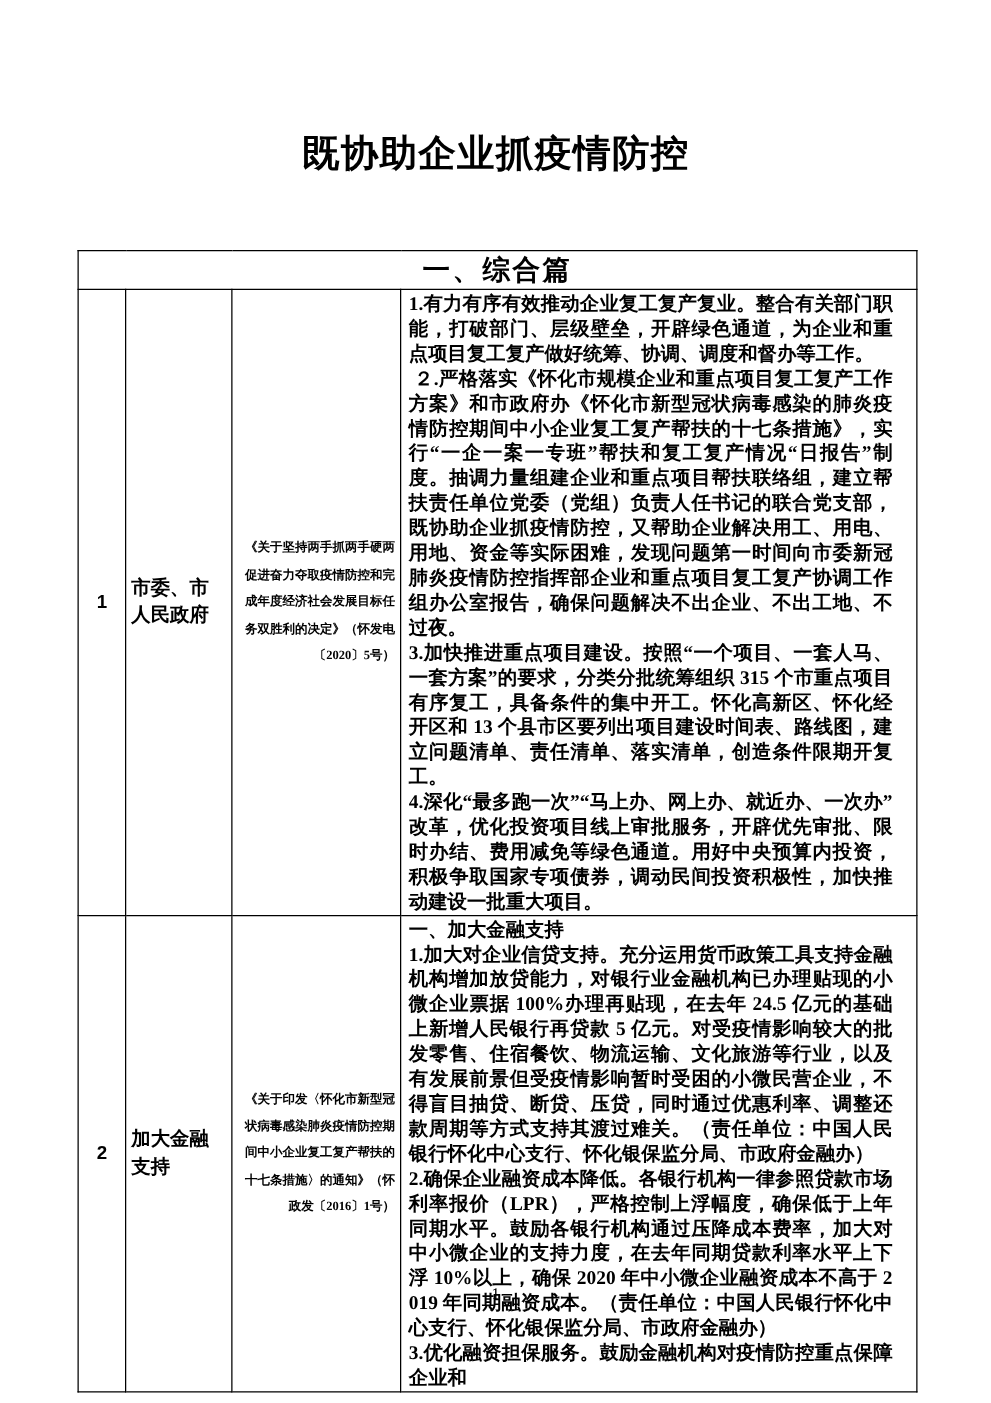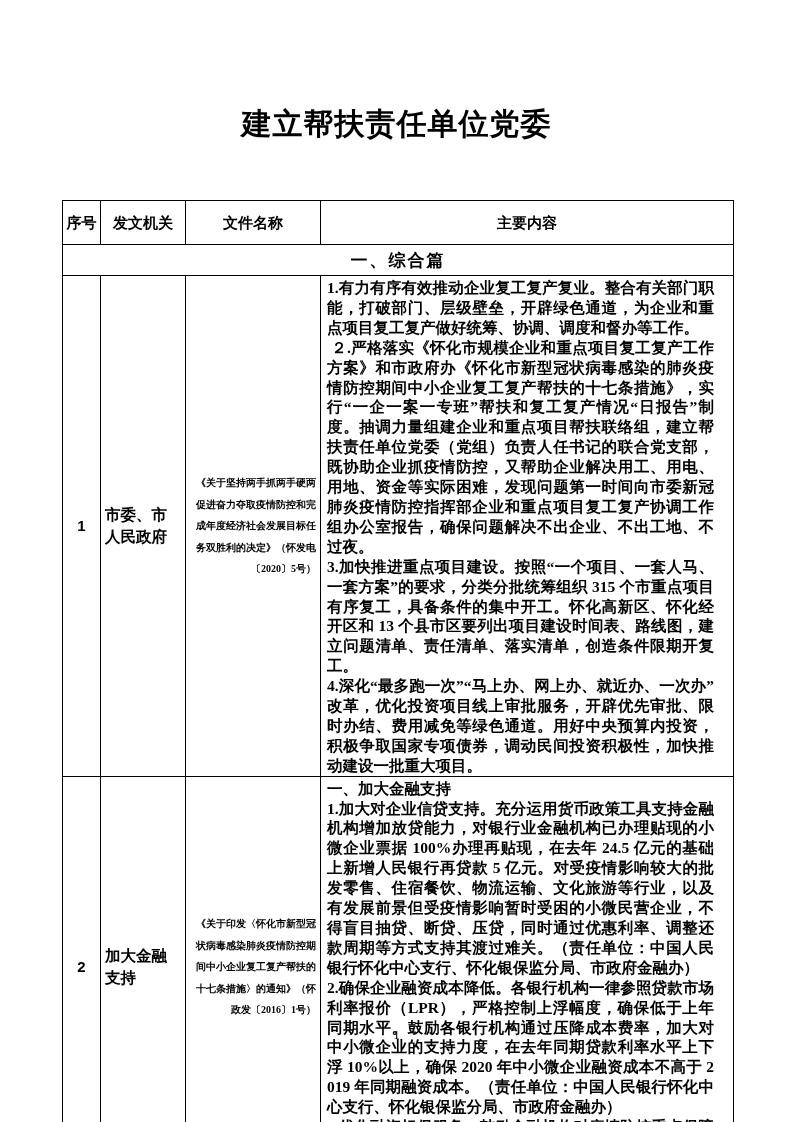--- a/index.html
+++ b/index.html
@@ -53,21 +53,21 @@
   .header-row th {
     height: 43px;
     font-size: 15px;
     line-height: 19px;
     text-align: center;
     font-family: "Liberation Sans", sans-serif;
   }
   .section-row td {
     height: 30px;
     text-align: center;
-    font-size: 17px;
+    font-size: 22px;
     font-family: "Liberation Sans", sans-serif;
     letter-spacing: 2px;
   }
   .row-1 { height: 429px; }
   .row-2 { height: 321px; }
   td.no-cell {
     text-align: center;
     font-size: 15px;
     font-family: "Liberation Sans", sans-serif;
   }
@@ -100,36 +100,30 @@
     text-align: center;
     font-size: 13px;
     font-family: "Liberation Serif", serif;
   }
 </style>
 </head>
 <body>
 
 <div class="page">
 
-  <h1 class="doc-title">建立帮扶责任单位党委</h1>
+  <h1 class="doc-title">既协助企业抓疫情防控</h1>
 
   <table class="policy-table">
     <colgroup>
       <col class="c-no">
       <col class="c-org">
       <col class="c-doc">
       <col class="c-main">
     </colgroup>
     <tbody>
-      <tr class="header-row">
-        <th>序号</th>
-        <th>发文机关</th>
-        <th>文件名称</th>
-        <th>主要内容</th>
-      </tr>
 
       <tr class="section-row">
         <td colspan="4">一、综合篇</td>
       </tr>
 
       <tr class="row-1">
         <td class="no-cell">1</td>
         <td class="issuer-cell">市委、市人民政府</td>
         <td class="doc-cell">《关于坚持两手抓两手硬两促进奋力夺取疫情防控和完成年度经济社会发展目标任务双胜利的决定》（怀发电〔2020〕5号）</td>
         <td class="content-cell">1.有力有序有效推动企业复工复产复业。整合有关部门职能，打破部门、层级壁垒，开辟绿色通道，为企业和重点项目复工复产做好统筹、协调、调度和督办等工作。

